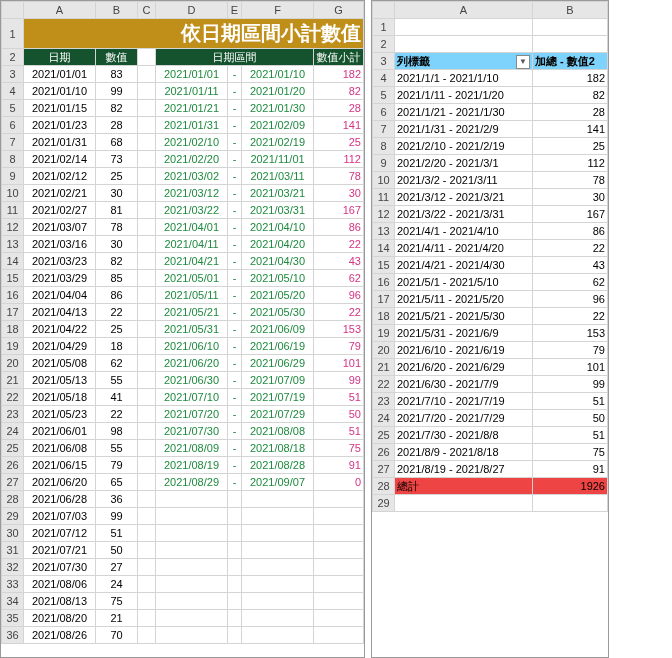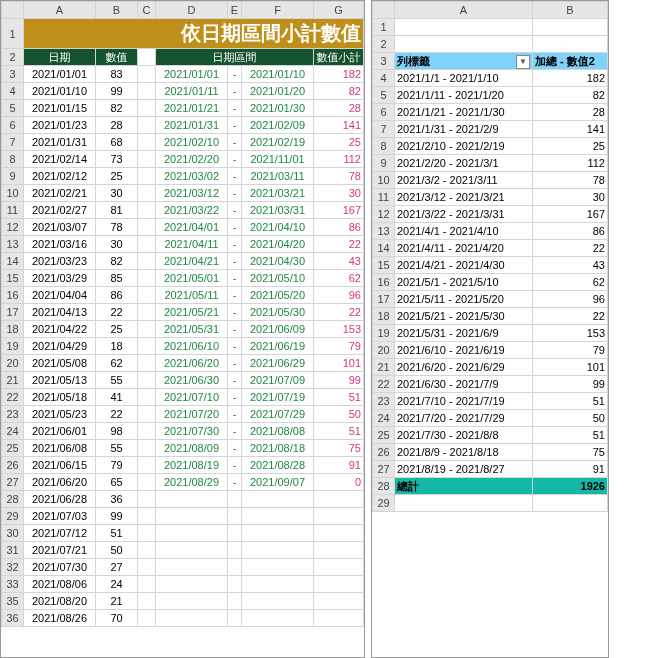--- a/index.html
+++ b/index.html
@@ -42,21 +42,21 @@
 }
 .hdr-blue { background: #14532d; color: #fff; text-align: center; font-weight: normal; }
 .center { text-align: center; }
 .right { text-align: right; }
 .date-green { color: #1e8a3e; text-align: center; }
 .dash-green { color: #1e8a3e; text-align: center; }
 .pink { color: #d63384; text-align: right; padding-right: 4px; }
 
 .pt-hdr { background: #7dd3fc; border: 1px solid #8aa7c9; }
 .pt-hdr .dd { float: right; width: 14px; height: 14px; border: 1px solid #888; background: #fff; display: inline-flex; align-items: center; justify-content: center; font-size: 8px; color: #555; margin-top:1px; }
-.pt-total { background: #14b8a6; border: 1px solid #8aa7c9; font-weight: bold; }
+.pt-total { background: #ef4444; border: 1px solid #8aa7c9; font-weight: normal; }
 
 .left-pane { border: 1px solid #999; }
 .right-pane { border: 1px solid #999; margin-left: 6px; }
 </style>
 </head>
 <body>
 
 <div class="left-pane">
 <table class="sheet" id="left-table">
       <tbody>
@@ -386,20 +386,30 @@
           <th class="rowhdr">33</th>
           <td class="center">2021/08/06</td>
           <td class="center">24</td>
           <td></td>
           <td></td>
           <td></td>
           <td></td>
           <td></td>
         </tr>
         <tr>
+          <th class="rowhdr">34</th>
+          <td class="center">2021/08/13</td>
+          <td class="center">75</td>
+          <td></td>
+          <td></td>
+          <td></td>
+          <td></td>
+          <td></td>
+        </tr>
+        <tr>
           <th class="rowhdr">35</th>
           <td class="center">2021/08/20</td>
           <td class="center">21</td>
           <td></td>
           <td></td>
           <td></td>
           <td></td>
           <td></td>
         </tr>
         <tr>

